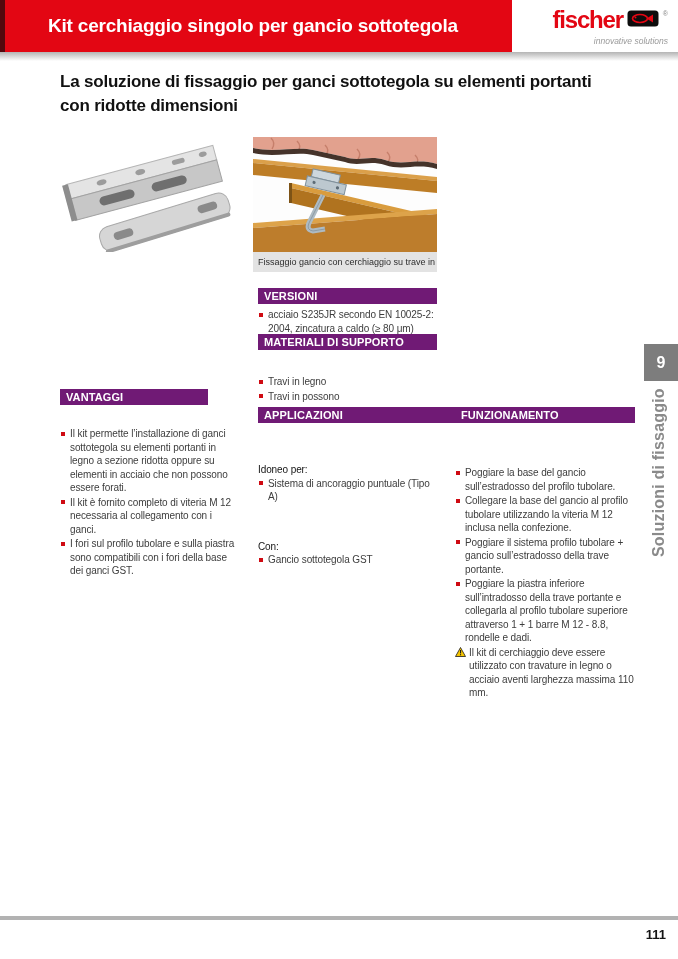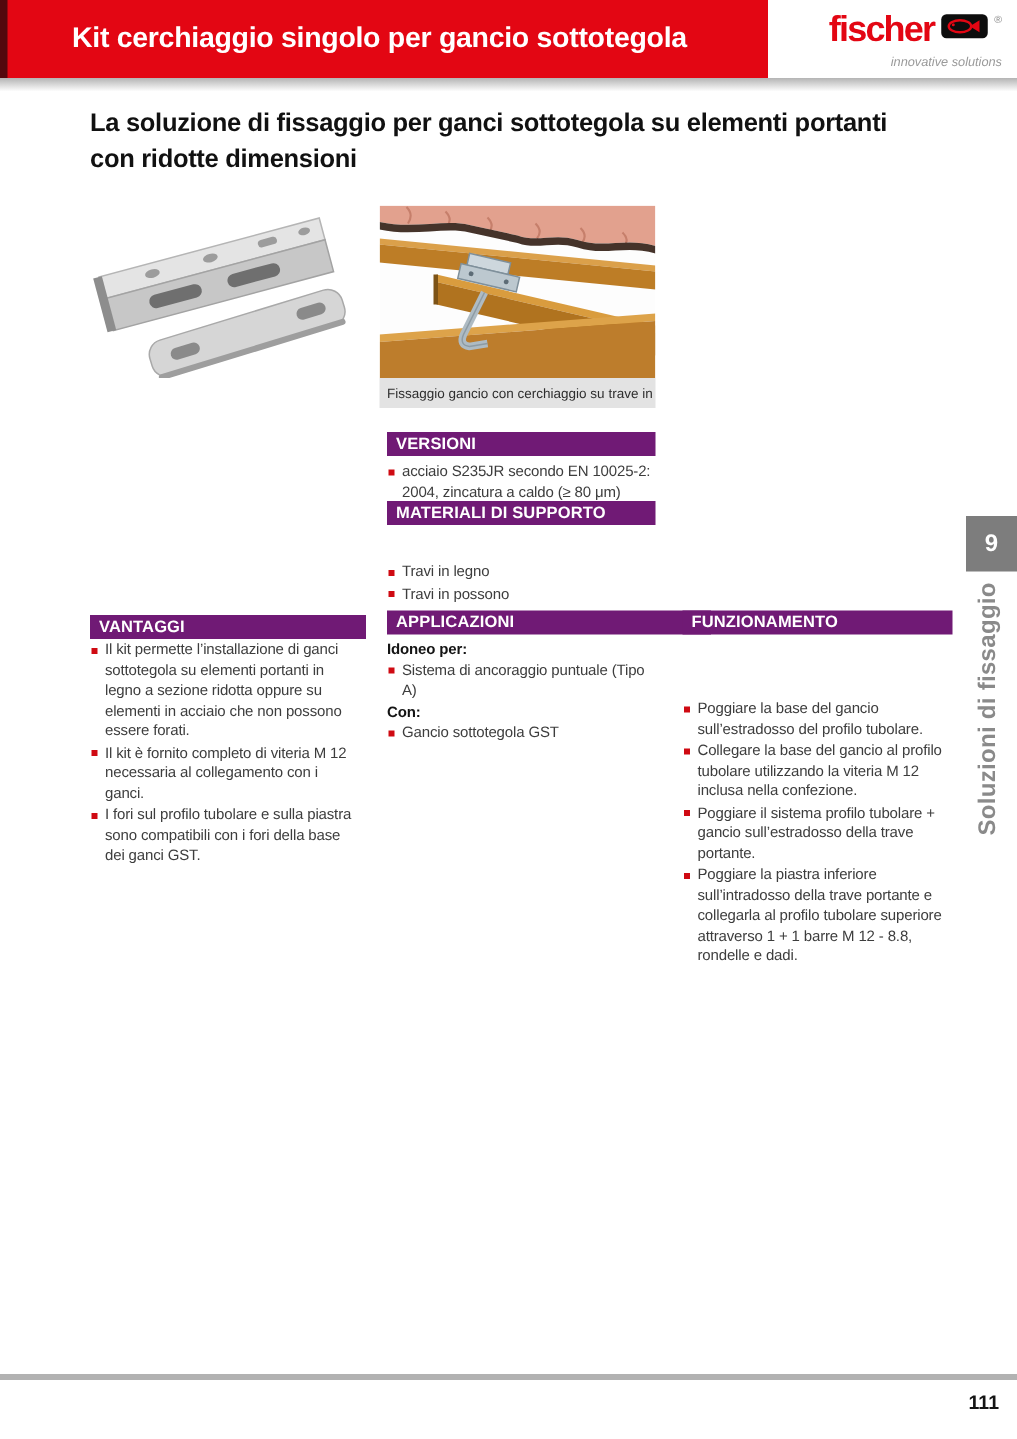--- a/index.html
+++ b/index.html
@@ -42,21 +42,21 @@
   
   .sec-bar{
     position:absolute;height:16px;background:#701a75;color:#fff;
     font-size:11px;font-weight:bold;line-height:16px;padding-left:6px;box-sizing:border-box;
     letter-spacing:0.1px;
   }
   .txt-col{position:absolute;font-size:10px;color:#3d3d3d;line-height:13.5px;letter-spacing:-0.1px;}
   .bullet-item{display:flex;margin-bottom:1px;}
   .sq{flex:0 0 4px;width:4px;height:4px;background:#cf0a12;margin:4.5px 5px 0 1px;}
   .bt{flex:1;}
-  .bold-label{font-weight:bold;color:#141414;}
+  .bold-label{font-weight:normal;color:#141414;margin-top:36px;}
   .warn-item{display:flex;margin-top:1px;}
   .warn-ico{flex:0 0 11px;margin:1px 3px 0 0;}
   
   .chapter-box{
     position:absolute;left:644px;top:344px;width:34px;height:37px;background:#7d7d7d;
     color:#fff;font-size:16px;font-weight:bold;display:flex;align-items:center;justify-content:center;
   }
   .chapter-title{
     position:absolute;left:646px;top:388px;height:220px;width:26px;
     writing-mode:vertical-rl;transform:rotate(180deg);
@@ -166,21 +166,21 @@
     <div class="bullet-item">
     <span class="sq"></span>
     <span class="bt">Travi in legno</span>
   </div>
     <div class="bullet-item">
     <span class="sq"></span>
     <span class="bt">Travi in possono</span>
   </div>
   </div>
 
-<div class="sec-bar" style="left:60px;top:410px;width:184px;">VANTAGGI</div>
+<div class="sec-bar" style="left:60px;top:389px;width:148px;">VANTAGGI</div>
 <div class="txt-col" style="left:60px;top:427px;width:180px;">
     <div class="bullet-item">
     <span class="sq"></span>
     <span class="bt">Il kit permette l’installazione di ganci sottotegola su elementi portanti in legno a sezione ridotta oppure su elementi in acciaio che non possono essere forati.</span>
   </div>
     <div class="bullet-item">
     <span class="sq"></span>
     <span class="bt">Il kit è fornito completo di viteria M 12 necessaria al collegamento con i ganci.</span>
   </div>
     <div class="bullet-item">
@@ -220,19 +220,29 @@
     </div>
       <div class="bullet-item">
       <span class="sq"></span>
       <span class="bt">Poggiare il sistema profilo tubolare + gancio sull’estradosso della trave portante.</span>
     </div>
       <div class="bullet-item">
       <span class="sq"></span>
       <span class="bt">Poggiare la piastra inferiore sull’intradosso della trave portante e collegarla al profilo tubolare superiore attraverso 1 + 1 barre M 12 - 8.8, rondelle e dadi.</span>
     </div>
     </div>
+  <div class="warn-item">
+    <span class="warn-ico">
+      <svg width="11" height="10" viewBox="0 0 11 10">
+        <polygon points="5.5,0.5 10.5,9.5 0.5,9.5" fill="#f7c600" stroke="#1a1a1a" stroke-width="0.8"></polygon>
+        <rect x="5" y="3" width="1.1" height="3.4" fill="#1a1a1a"></rect>
+        <rect x="5" y="7.2" width="1.1" height="1.1" fill="#1a1a1a"></rect>
+      </svg>
+    </span>
+    <span class="bt">Il kit di cerchiaggio deve essere utilizzato con travature in legno o acciaio aventi larghezza massima 110 mm.</span>
+  </div>
 </div>
 
 <div class="chapter-box">9</div>
 <div class="chapter-title">Soluzioni di fissaggio</div>
 
 <div class="footer-line"></div>
 <div class="page-number">111</div>
 
 </body></html>

